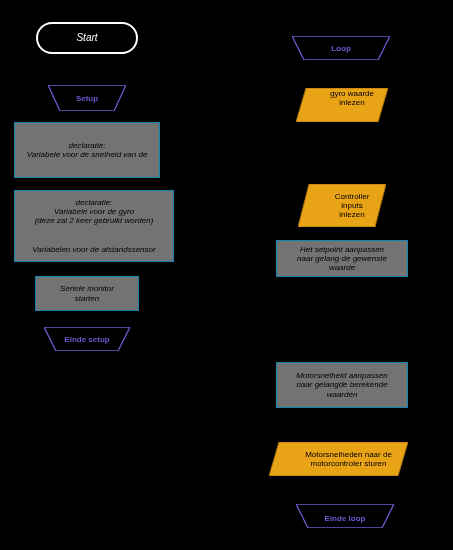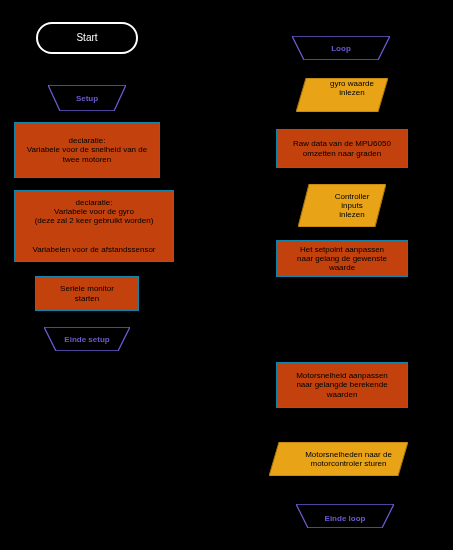--- a/index.html
+++ b/index.html
@@ -30,32 +30,33 @@
     align-items: center;
     justify-content: center;
     text-align: center;
     color: #000000;
     line-height: 1.15;
   }
   .node .lbl {
     display: block;
     width: 100%;
     padding: 0 3px;
+    font-style: italic;
   }
   
   .term {
     background: #000000;
     border: 2px solid #ffffff;
     border-radius: 16px;
     color: #ffffff;
     font-size: 10px;
   }
   
   .proc {
-    background: #c2410c;
+    background: #737373;
     border: 1px solid #1184ad;
     font-size: 8px;
   }
   
   .para {
     position: absolute;
     box-sizing: border-box;
   }
   .para svg {
     position: absolute;
@@ -144,21 +145,20 @@
     <svg width="78" height="26" viewBox="0 0 78 26">
       <polygon points="0,0 78,0 66,26 12,26" fill="#000000" stroke="#6a5acd" stroke-width="1.3"></polygon>
     </svg>
     <div class="ttext" style="color:#6a5acd;">Setup</div>
   </div>
 
   <div class="node proc multi" style="left:14px; top:122px; width:146px; height:56px;">
     <span class="lbl">
       <span style="display:block">declaratie:</span>
       <span style="display:block">Variabele voor de snelheid van de</span>
-      <span style="display:block">twee motoren</span>
     </span>
   </div>
 
   <div class="node proc multi" style="left:14px; top:190px; width:160px; height:72px;">
     <span class="lbl">
       <span style="display:block">declaratie:</span>
       <span style="display:block">Variabele voor de gyro</span>
       <span style="display:block">(deze zal 2 keer gebruikt worden)</span>
       <span style="display:block; margin-top:20px">Variabelen voor de afstandssensor</span>
     </span>
@@ -178,38 +178,32 @@
     <div class="ttext" style="color:#6a5acd;">Einde setup</div>
   </div>
 
   <div class="trap" style="left:292px; top:36px; width:98px; height:24px;text-align:center;">
     <svg width="98" height="24" viewBox="0 0 98 24">
       <polygon points="0,0 98,0 86,24 12,24" fill="#000000" stroke="#6a5acd" stroke-width="1.3"></polygon>
     </svg>
     <div class="ttext" style="color:#6a5acd;">Loop</div>
   </div>
 
-  <div class="para" style="left:296px; top:78px; width:92px; height:20px;">
+  <div class="para" style="left:296px; top:88px; width:92px; height:20px;">
     <svg width="92" height="34" viewBox="0 0 92 34">
       <polygon points="10,0 92,0 82,34 0,34" fill="#e8a317" stroke="#a8730f" stroke-width="1"></polygon>
     </svg>
     <div class="ptext">
       <span>
         <span style="display:block">gyro waarde</span>
         <span style="display:block">inlezen</span>
       </span>
     </div>
   </div>
 
-  <div class="node proc multi" style="left:276px; top:129px; width:132px; height:39px;">
-    <span class="lbl">
-      <span style="display:block">Raw data van de MPU6050</span>
-      <span style="display:block">omzetten naar graden</span>
-    </span>
-  </div>
 
   <div class="para" style="left:298px; top:184px; width:88px; height:43px;">
     <svg width="88" height="43" viewBox="0 0 88 43">
       <polygon points="11,0 88,0 77,43 0,43" fill="#e8a317" stroke="#a8730f" stroke-width="1"></polygon>
     </svg>
     <div class="ptext">
       <span>
         <span style="display:block">Controller</span>
         <span style="display:block">inputs</span>
         <span style="display:block">inlezen</span>

